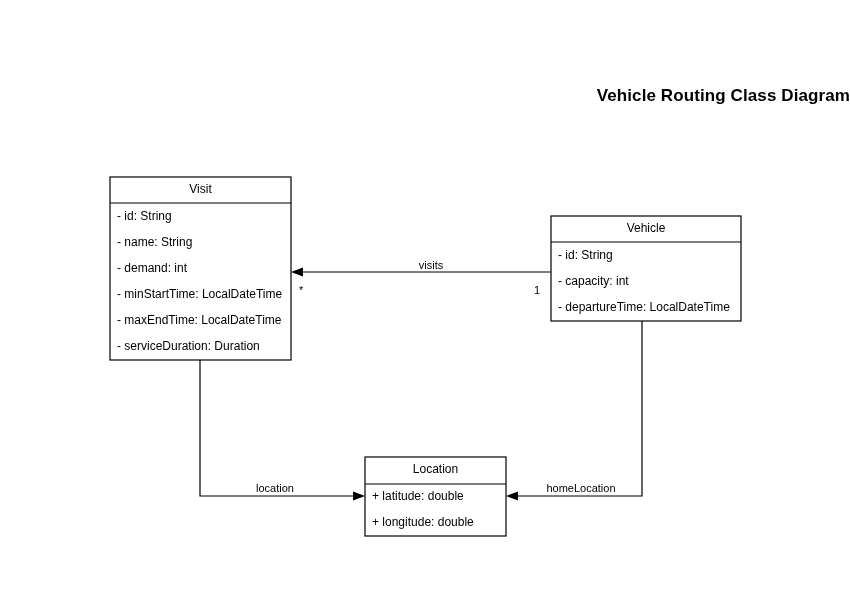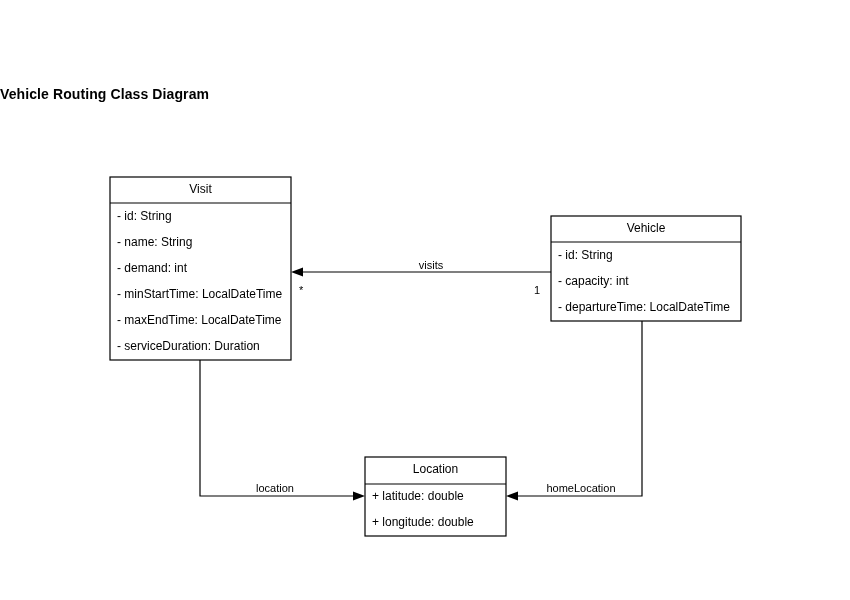--- a/index.html
+++ b/index.html
@@ -19,22 +19,22 @@
     position: relative;
     width: 850px;
     height: 600px;
     background: #ffffff;
   }
   #diagram-title {
     position: absolute;
     left: 0;
     top: 86px;
     width: 850px;
-    text-align: left;
-    font-size: 14px;
+    text-align: right;
+    font-size: 17px;
     font-weight: bold;
     letter-spacing: 0.1px;
     color: #000000;
   }
   svg#diagram-svg {
     position: absolute;
     left: 0;
     top: 0;
     width: 850px;
     height: 600px;

